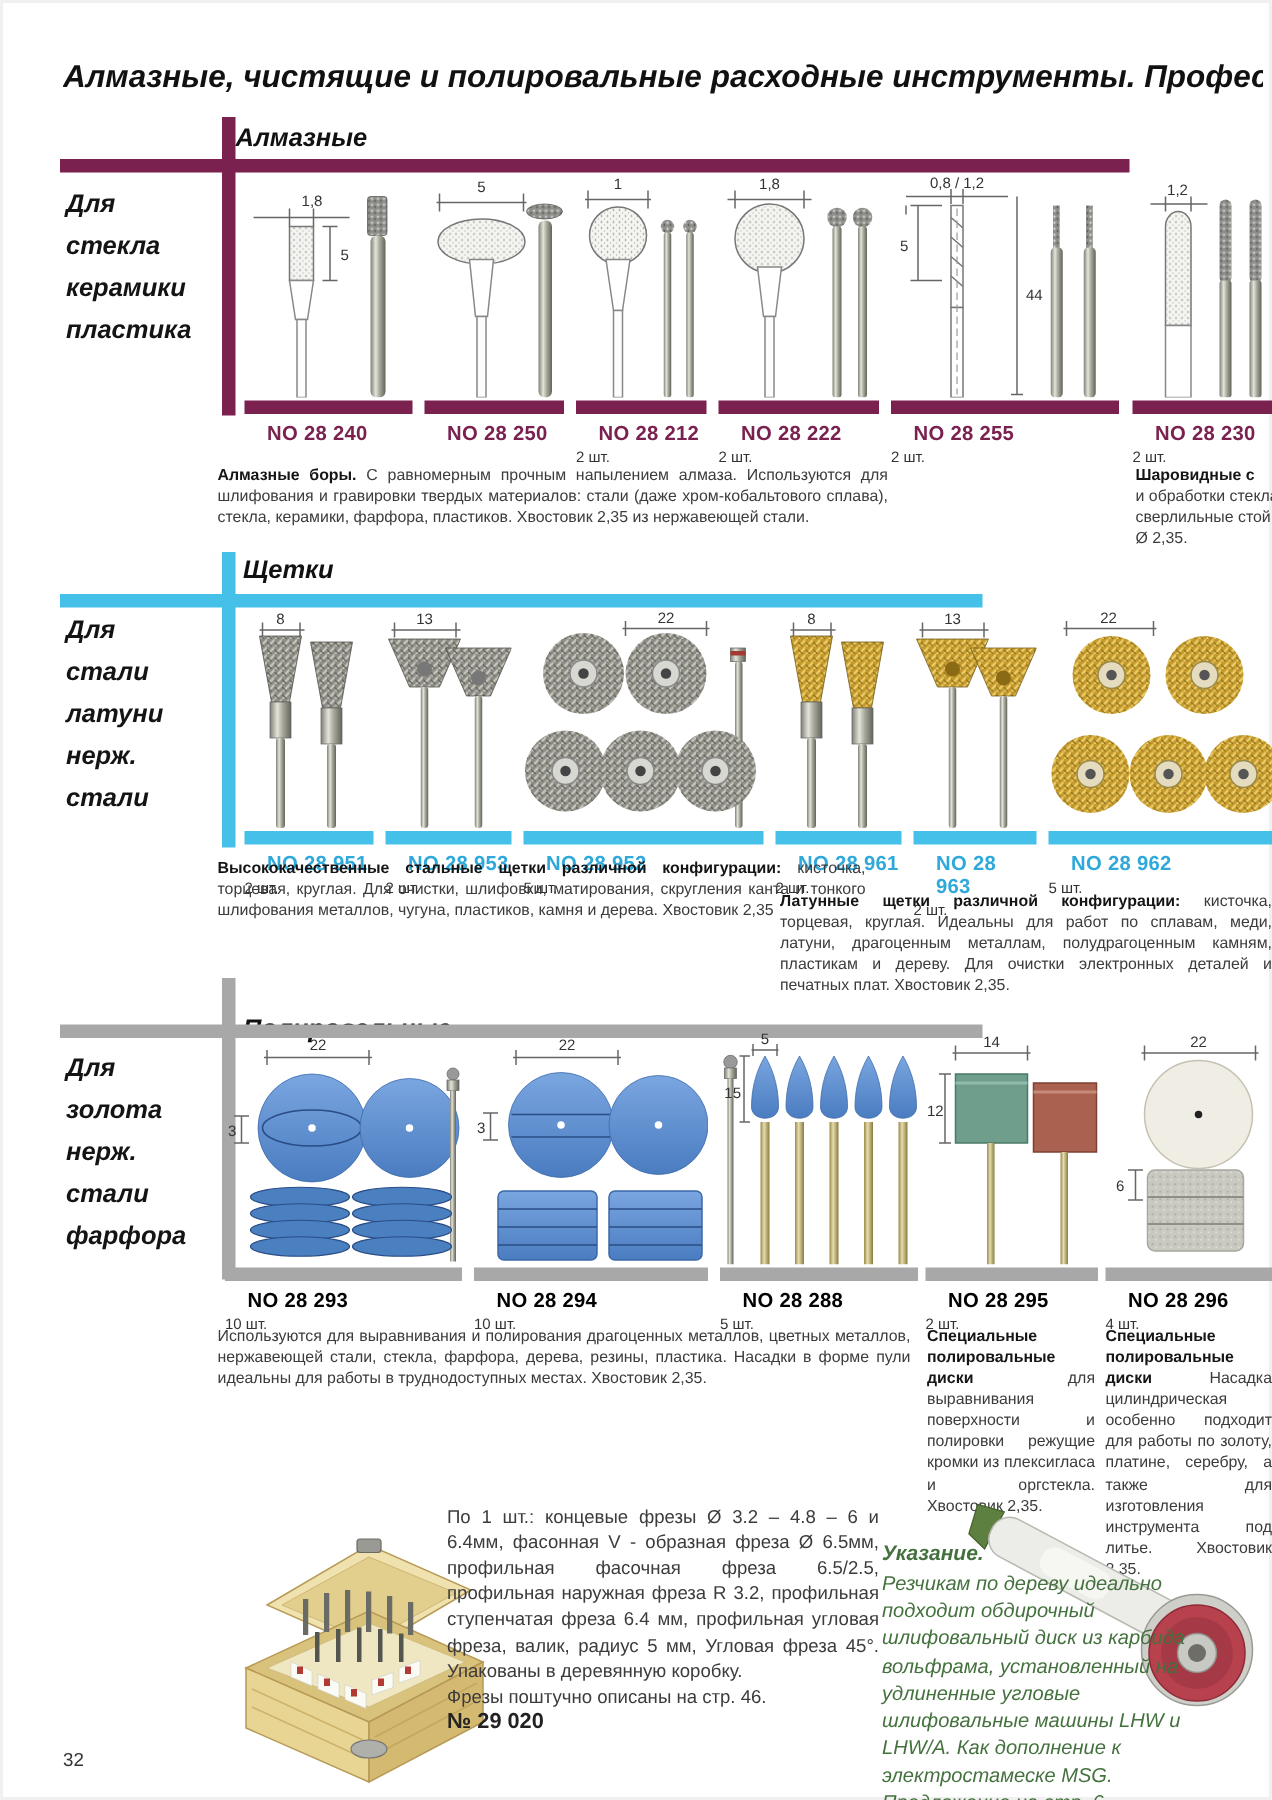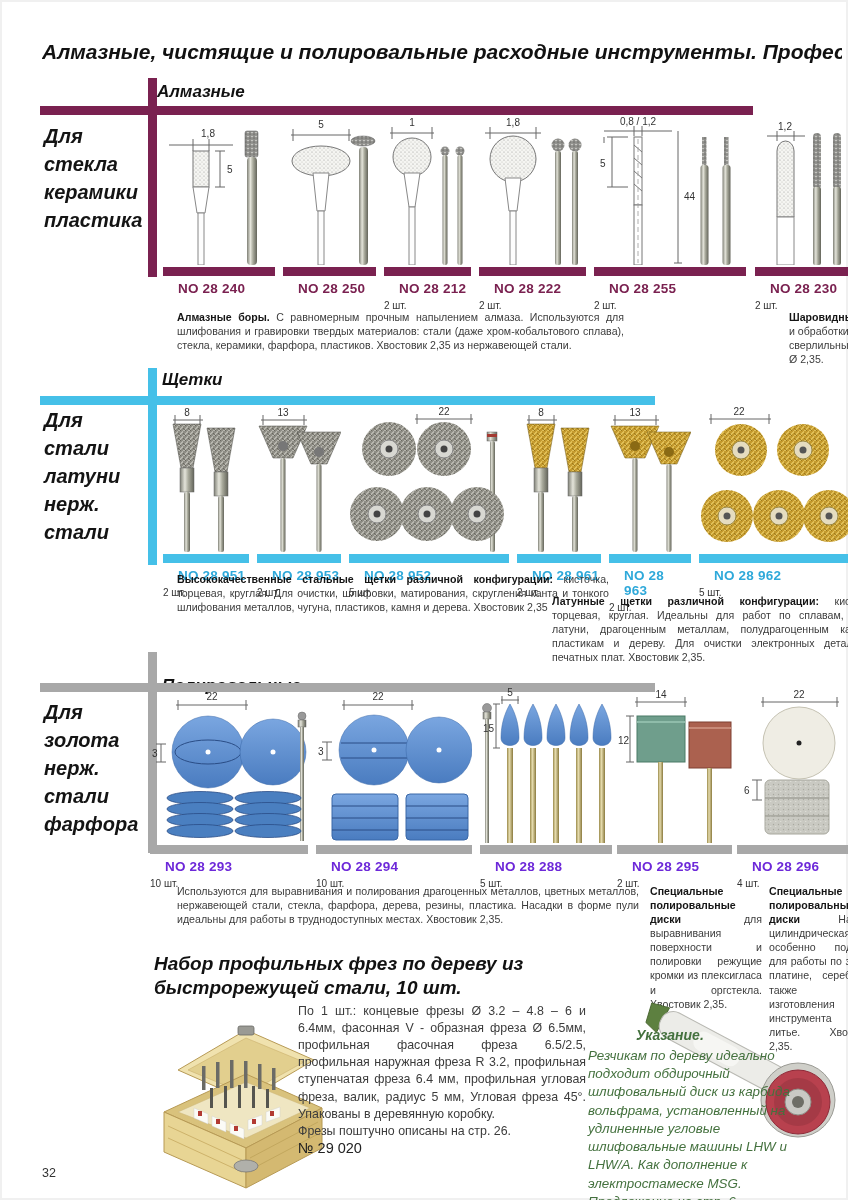--- a/index.html
+++ b/index.html
@@ -2,38 +2,38 @@
 <html><head>
 <meta charset="utf-8">
 <style>
   html,body{margin:0;padding:0;background:#fff;}
   .page{position:relative;width:848px;height:1200px;background:#ffffff;
         font-family:"Liberation Sans",sans-serif;overflow:hidden;
         box-shadow:inset 0 0 0 2px #f0f0f0;}
   .abs{position:absolute;}
   .title{font-size:21px;font-weight:bold;font-style:italic;color:#111;white-space:nowrap;}
   .seclabel{font-size:17px;font-weight:bold;font-style:italic;color:#111;}
-  .sidelabel{font-size:20px;font-weight:bold;font-style:italic;color:#141414;line-height:28px;}
+  .sidelabel{font-size:17px;font-weight:bold;font-style:italic;color:#141414;line-height:28px;}
   .c-maroon{background:#7a2150;} .c-cyan{background:#45c0e8;} .c-gray{background:#a8a8a8;}
-  .t-maroon{color:#7a2150;} .t-cyan{color:#2fa9da;} .t-gray{color:#6d28d9;}
+  .t-maroon{color:#7a2150;} .t-cyan{color:#2fa9da;} .t-gray{color:#000000;}
   .col{position:absolute;}
   .col svg{display:block;}
   .pbar{height:9px;margin-top:2px;}
   .pno{font-size:13.5px;font-weight:bold;margin-top:5px;letter-spacing:.2px;padding-left:15px;}
   .pcount{font-size:10px;color:#333;margin-top:4px;}
-  .desc{position:absolute;font-size:10.6px;line-height:1.33;color:#3c3c3c;text-align:justify;margin-left:32px;}
+  .desc{position:absolute;font-size:10.6px;line-height:1.33;color:#3c3c3c;text-align:justify;}
   .desc b{color:#151515;}
   .lead-block{display:block;}
   .dim{font-size:10px;fill:#333;font-family:"Liberation Sans",sans-serif;}
   .dl{stroke:#666;stroke-width:1;fill:none;}
   .set-title{font-size:19px;font-weight:bold;font-style:italic;color:#111;line-height:1.28;}
   .set-text{position:absolute;font-size:12.4px;line-height:1.38;color:#3c3c3c;text-align:justify;}
-  .set-no{font-size:14.5px;font-weight:normal;color:#222;}
+  .set-no{font-size:14.5px;font-weight:bold;color:#222;}
   .note{position:absolute;font-style:italic;color:#44713e;font-size:13.4px;line-height:1.36;}
-  .note .note-title{font-weight:bold;display:block;font-size:14px;margin-bottom:2px;margin-left:48px;}
+  .note .note-title{font-weight:bold;display:block;font-size:14px;margin-bottom:2px;}
   .pagenum{font-size:12.5px;color:#333;}
 </style>
 </head>
 <body>
 
 <div class="page">
 
   <svg width="0" height="0" style="position:absolute">
     <defs>
       <pattern id="patStip" width="4" height="4" patternUnits="userSpaceOnUse">
@@ -517,24 +517,20 @@
   </div>
   <div class="desc" style="left:618px;top:884px;width:112px">
     <b>Специальные полировальные диски</b>
     <span>для выравнивания поверхности и полировки режущие кромки из плексигласа и оргстекла. Хвостовик 2,35.</span>
   </div>
   <div class="desc" style="left:737px;top:884px;width:111px">
     <b>Специальные полировальные диски</b>
     <span>Насадка цилиндрическая особенно подходит для работы по золоту, платине, серебру, а также для изготовления инструмента под литье. Хвостовик 2,35.</span>
   </div>
 
-  <div class="abs set-title" style="left:154px;top:952px;width:430px">
-    <div>Набор профильных фрез по дереву из</div>
-    <div>быстрорежущей стали, 10 шт.</div>
-  </div>
 
   <svg class="abs" style="left:146px;top:1008px" width="182" height="182">
     <polygon points="32,62 100,22 168,52 100,92" fill="#f0e2ae" stroke="#b79a55"></polygon>
     <polygon points="42,62 100,30 158,54 100,86" fill="#e2cf8e" stroke="#c4a964" stroke-width="0.5"></polygon>
     <rect x="92" y="18" width="16" height="9" rx="2" fill="#9a9a94" stroke="#6a6a64" stroke-width="0.8"></rect>
     <polygon points="18,104 100,66 176,100 100,140" fill="#d9c27c" stroke="#b79a55"></polygon>
     <polygon points="32,104 100,74 164,100 100,130" fill="#efe6c2" stroke="#cbb578" stroke-width="0.5"></polygon>
     <g fill="#6b6b66">
       <rect x="56" y="58" width="3.5" height="24"></rect>
         <rect x="70" y="54" width="3.5" height="26"></rect>
@@ -566,21 +562,21 @@
     </g>
     <polygon points="18,104 100,140 100,180 18,144" fill="#e8d594" stroke="#b79a55"></polygon>
     <polygon points="100,140 176,100 176,140 100,180" fill="#d4b971" stroke="#b79a55"></polygon>
     <path d="M22,118 L96,152 M22,130 L96,164" stroke="#cdb26a" stroke-width="1" fill="none"></path>
     <path d="M104,150 L172,114 M104,162 L172,126" stroke="#c2a75e" stroke-width="1" fill="none"></path>
     <ellipse cx="100" cy="158" rx="12" ry="6" fill="#b0b0aa" stroke="#777" stroke-width="0.8"></ellipse>
   </svg>
 
   <div class="set-text" style="left:298px;top:1003px;width:288px">
     <span>По 1 шт.: концевые фрезы Ø 3.2 – 4.8 – 6 и 6.4мм, фасонная  V - образная фреза Ø 6.5мм, профильная фасочная фреза 6.5/2.5, профильная наружная фреза R 3.2, профильная ступенчатая фреза 6.4 мм, профильная угловая фреза, валик, радиус 5 мм, Угловая фреза 45°. Упакованы в деревянную коробку.</span>
-    <div>Фрезы поштучно описаны на стр. 26.</div>
+    <div>Фрезы поштучно описаны на стр. 46.</div>
   </div>
 
   <div class="abs set-no" style="left:298px;top:1140px">№ 29 020</div>
 
   <svg class="abs" style="left:616px;top:992px" width="232" height="160">
     <g transform="translate(50,14) rotate(28)">
       <polygon points="-14,4 4,0 4,28 -10,24" fill="#5d8040" stroke="#44612c" stroke-width="0.8"></polygon>
       <rect x="2" y="0" width="150" height="28" rx="13" fill="#ecece8" stroke="#b8b8b2"></rect>
       <rect x="40" y="4" width="50" height="20" rx="9" fill="#f6f6f3"></rect>
       <circle cx="130" cy="14" r="4" fill="#c9c9c4" stroke="#999" stroke-width="0.5"></circle>

